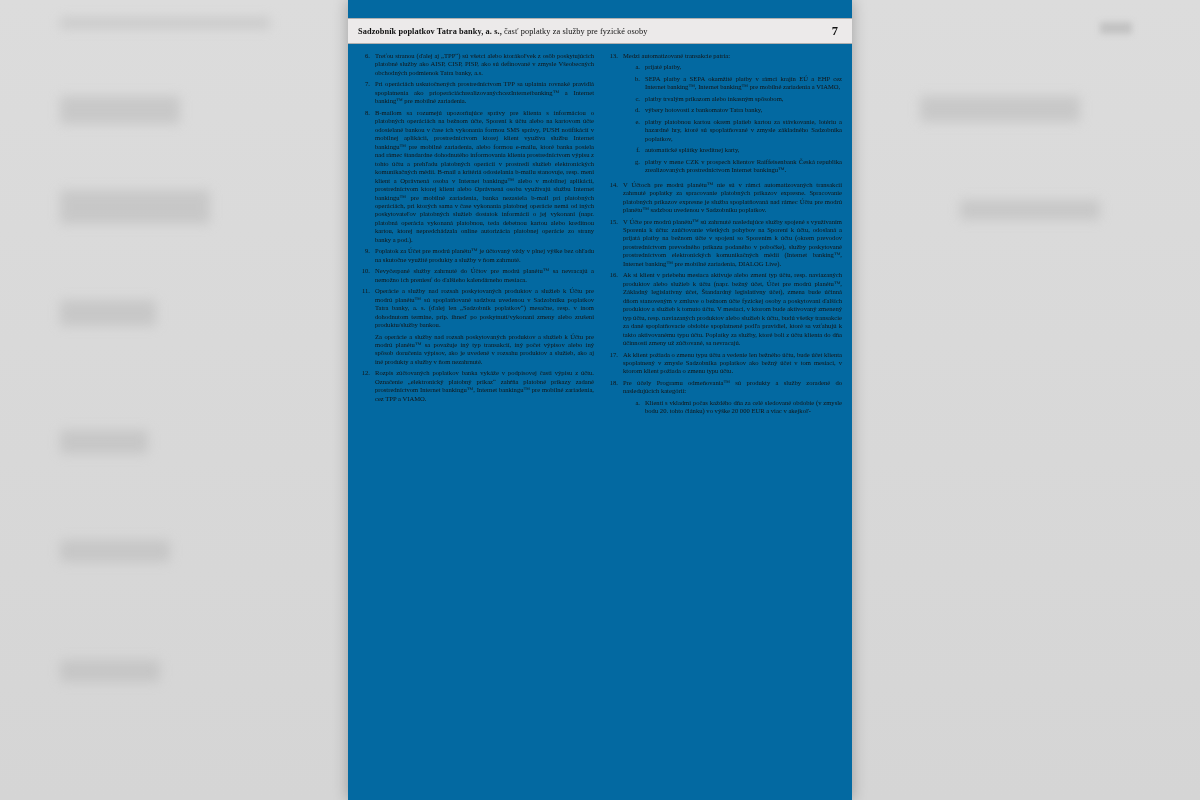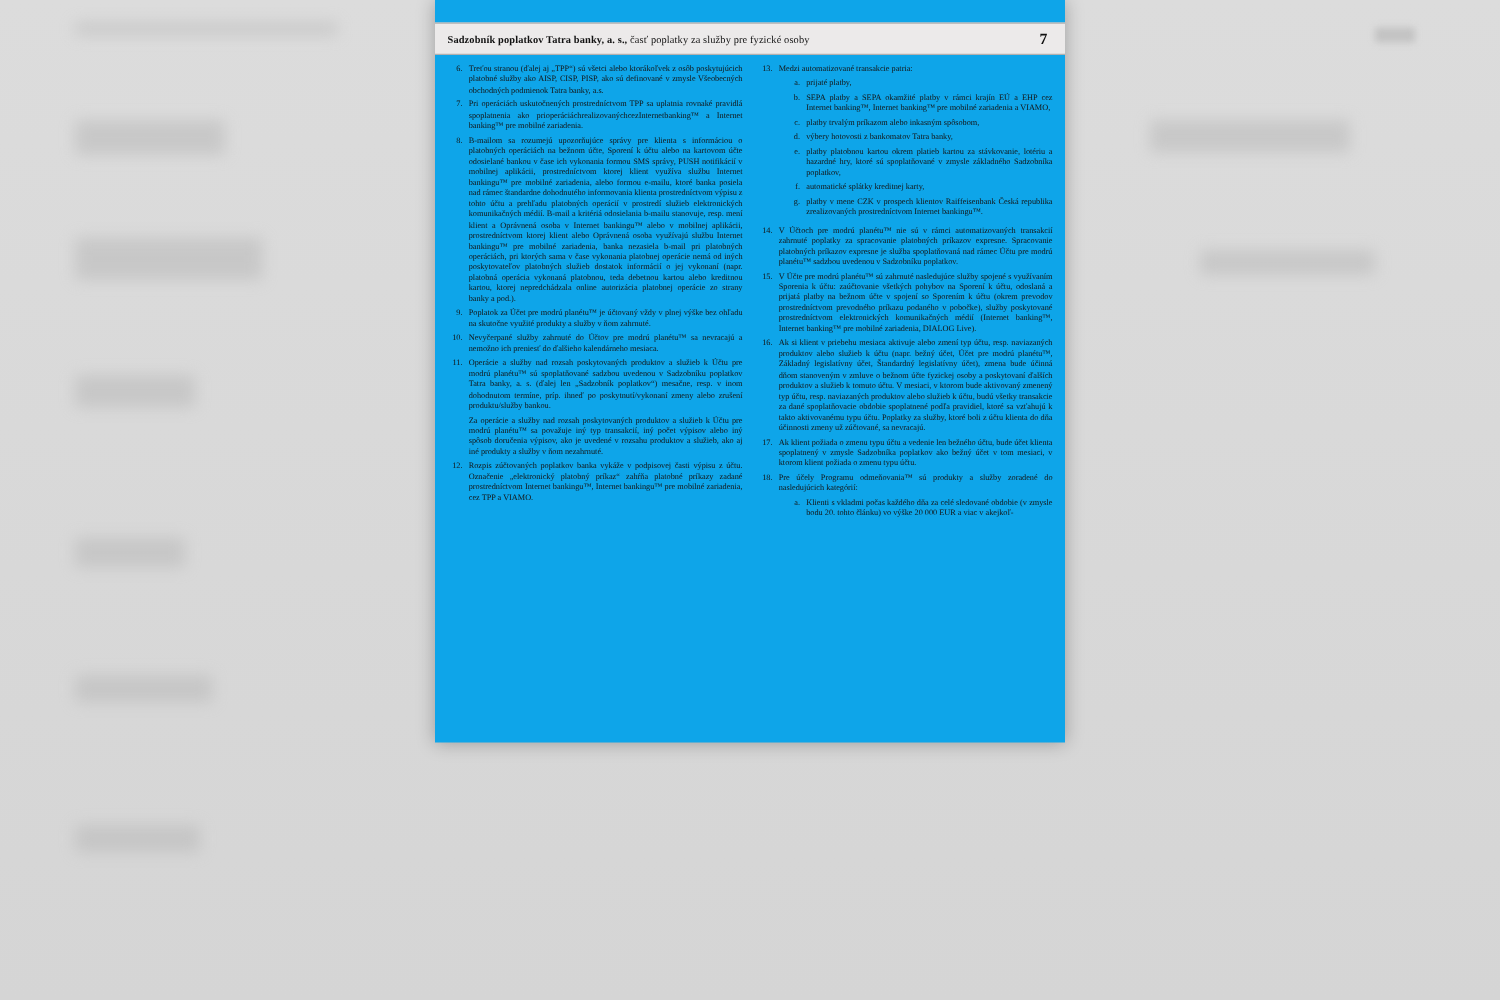--- a/index.html
+++ b/index.html
@@ -31,22 +31,22 @@
     background: #b9b9b9;
     filter: blur(6px);
     opacity: .55;
   }
   
   .sheet {
     position: absolute;
     left: 348px;
     top: 0;
     width: 504px;
-    height: 594px;
-    background: #0ea5e9;
+    height: 800px;
+    background: #0369a1;
     box-shadow: 0 0 14px rgba(0,0,0,.28);
   }
   .header {
     position: absolute;
     left: 0; top: 18px;
     width: 504px;
     height: 26px;
     background: #eceaea;
     border-top: 1px solid #b0b0b0;
     border-bottom: 1px solid #b0b0b0;

